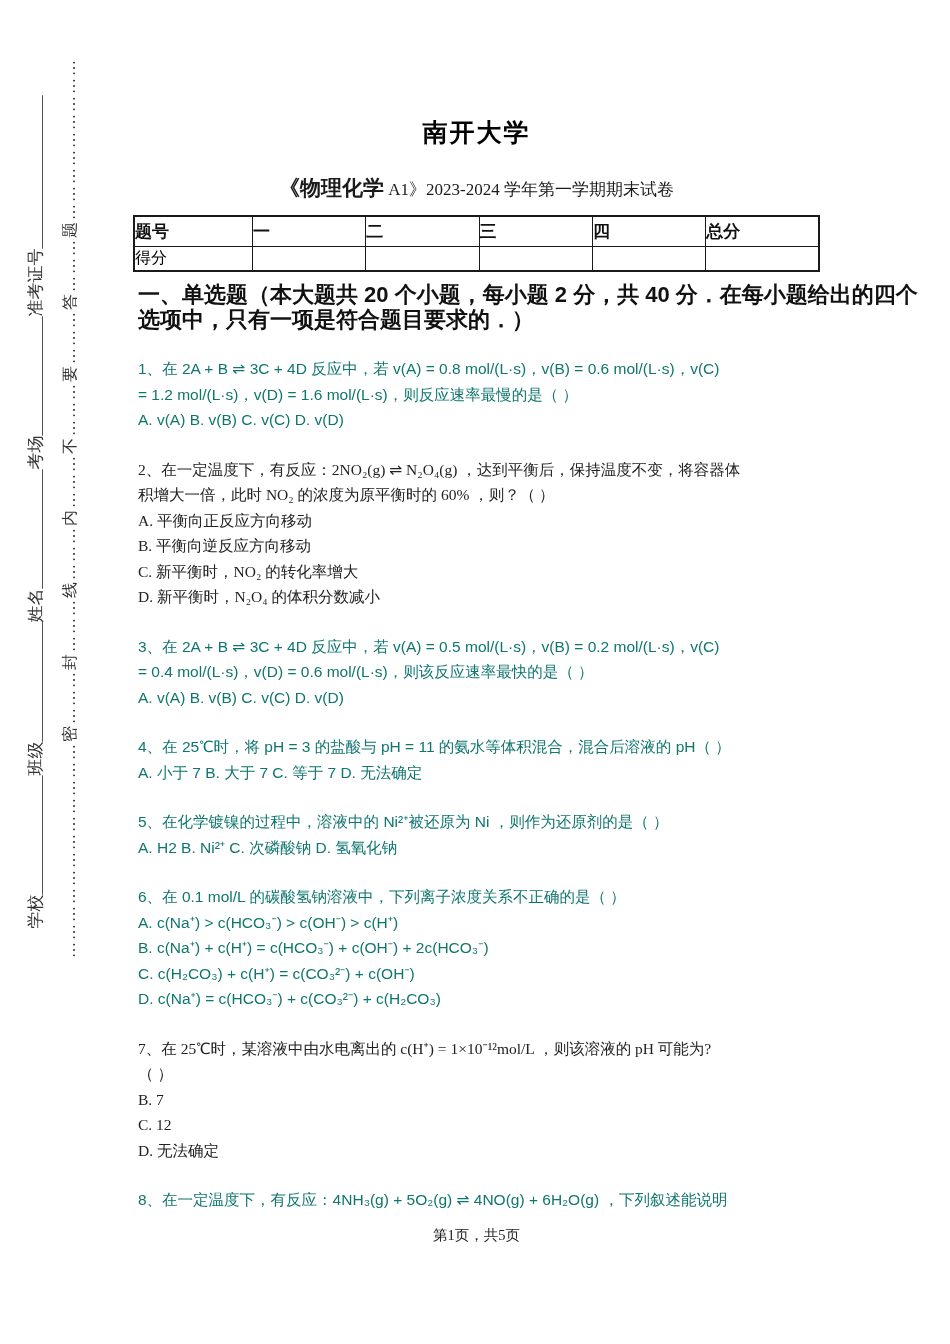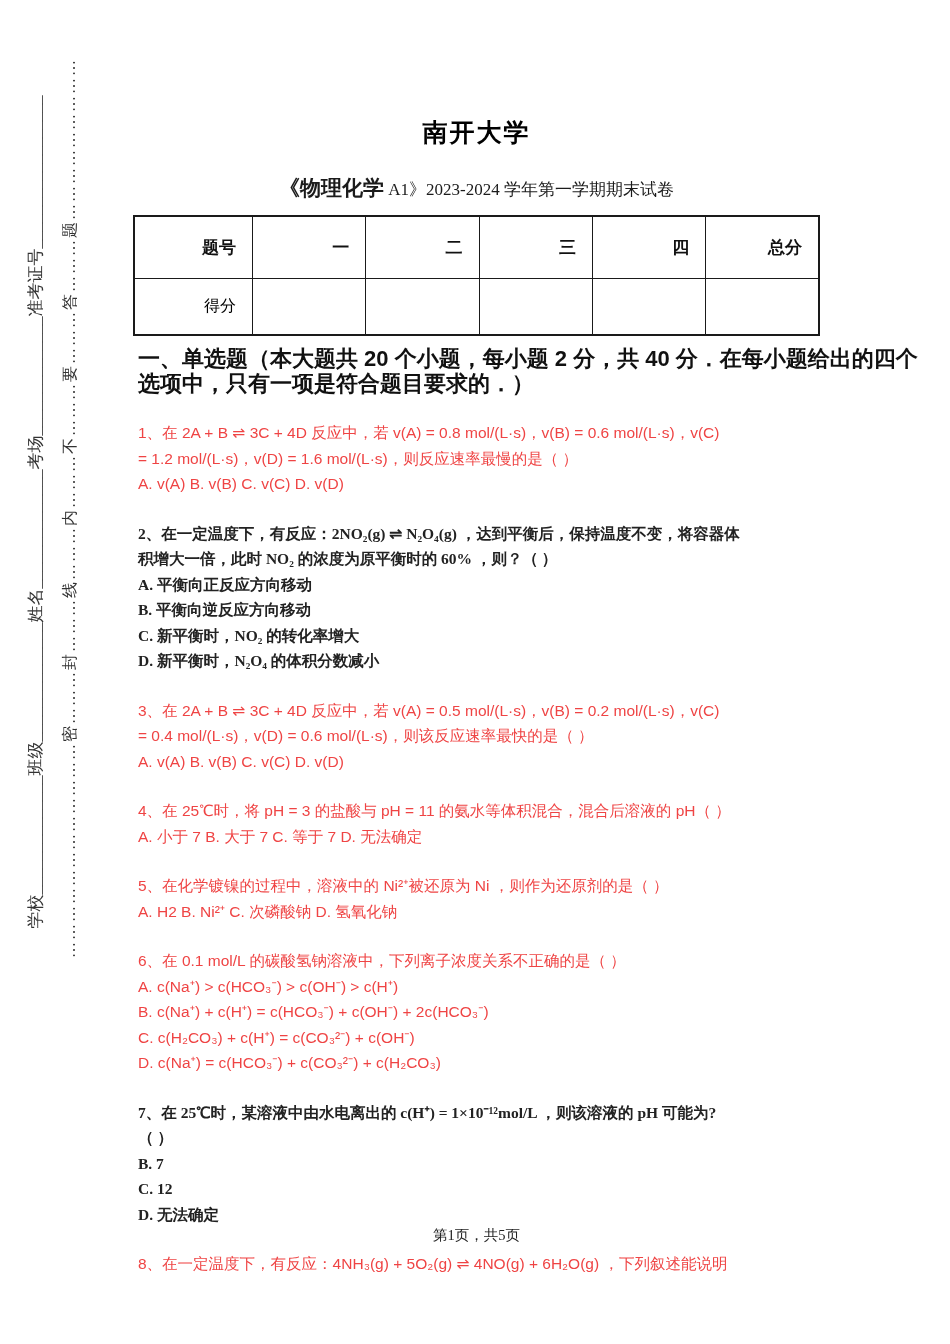--- a/index.html
+++ b/index.html
@@ -79,22 +79,22 @@
   table.score-table {
     width: 100%;
     border-collapse: collapse;
     margin-top: 13px;
     border: 2px solid #1a1a1a;
     table-layout: fixed;
   }
   table.score-table th,
   table.score-table td {
     border: 1.5px solid #1a1a1a;
-    text-align: right;
-    padding: 16px;
+    text-align: left;
+    padding: 0;
   }
   table.score-table thead th {
     height: 29px;
     font-size: 17px;
     font-weight: bold;
     color: #111;
   }
   table.score-table tbody td {
     height: 23px;
     font-size: 16px;
@@ -111,26 +111,25 @@
     font-weight: bold;
     font-size: 22px;
     line-height: 25px;
     color: #111;
   }
   .question {
     margin-top: 24px;
     padding-left: 5px;
     font-size: 15.5px;
     line-height: 25.5px;
-    color: #ef4444;
+    color: #0f766e;
   }
   .question.serif {
     font-family: "Liberation Serif", serif;
     color: #222;
-    font-weight: bold;
   }
   .line { white-space: pre; }
 
   .footer {
     position: absolute;
     left: 133px;
     top: 1226px;
     width: 687px;
     text-align: center;
     font-family: "Liberation Serif", serif;

